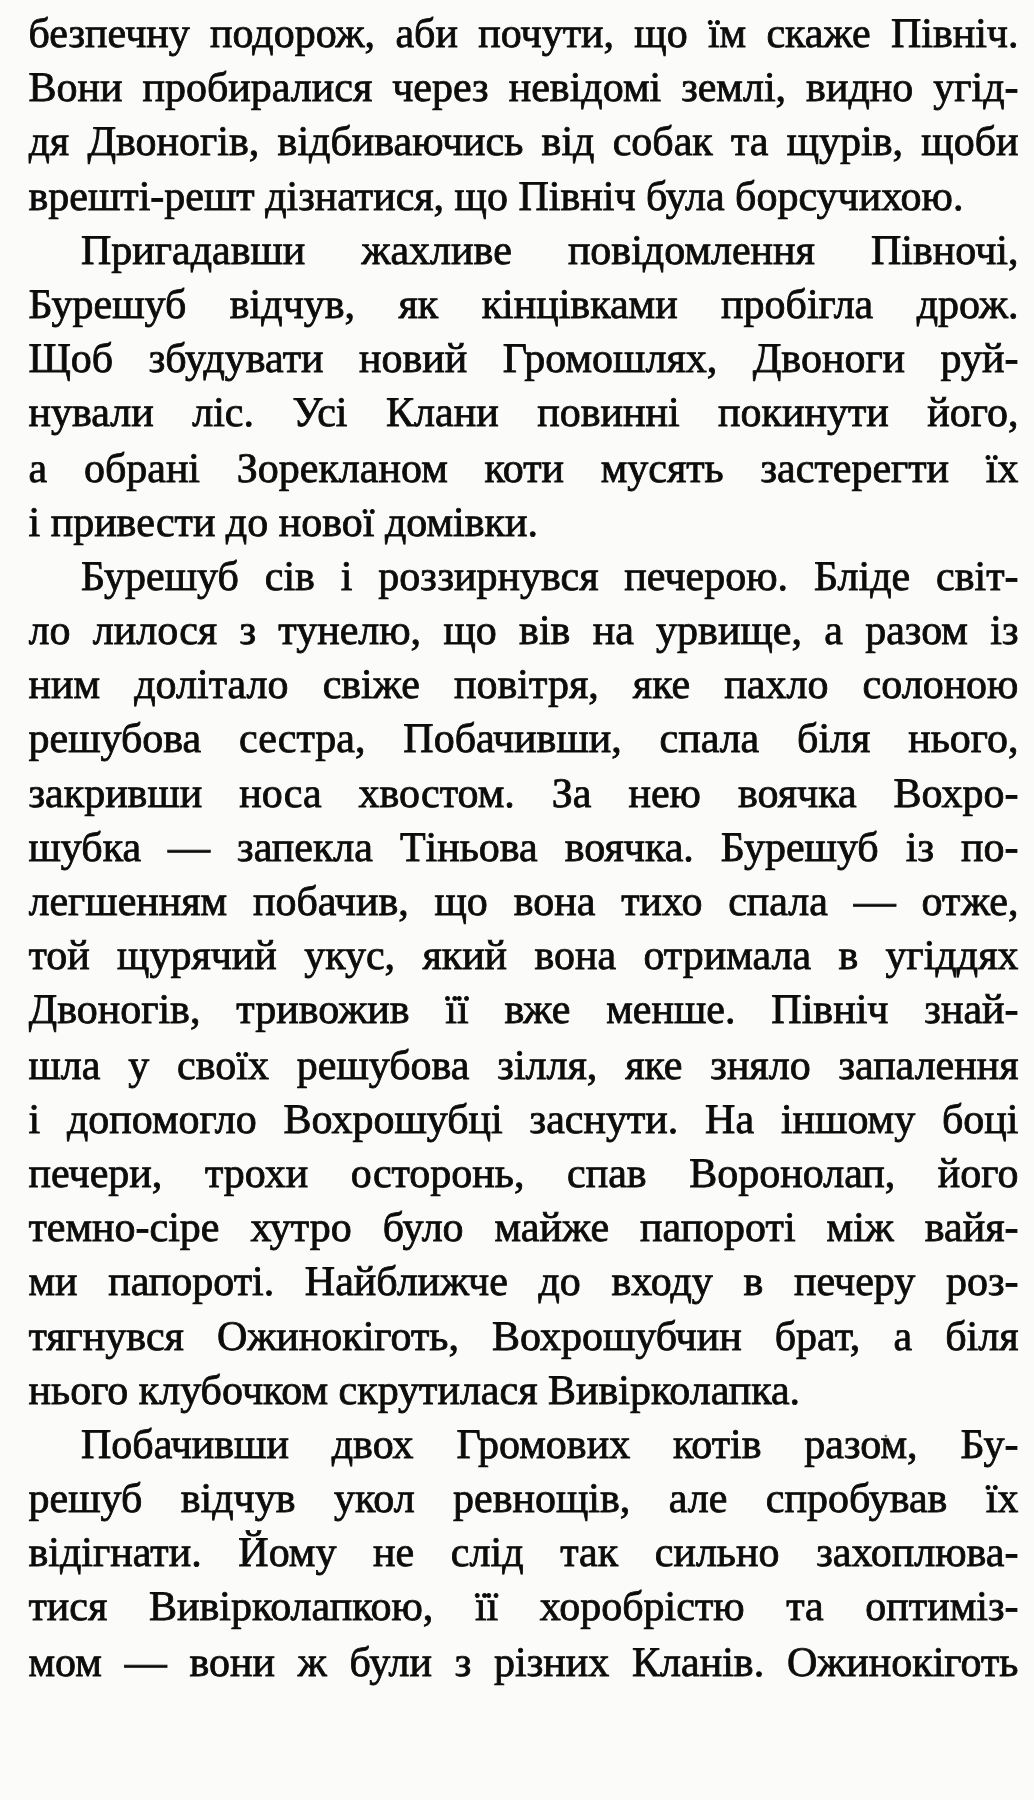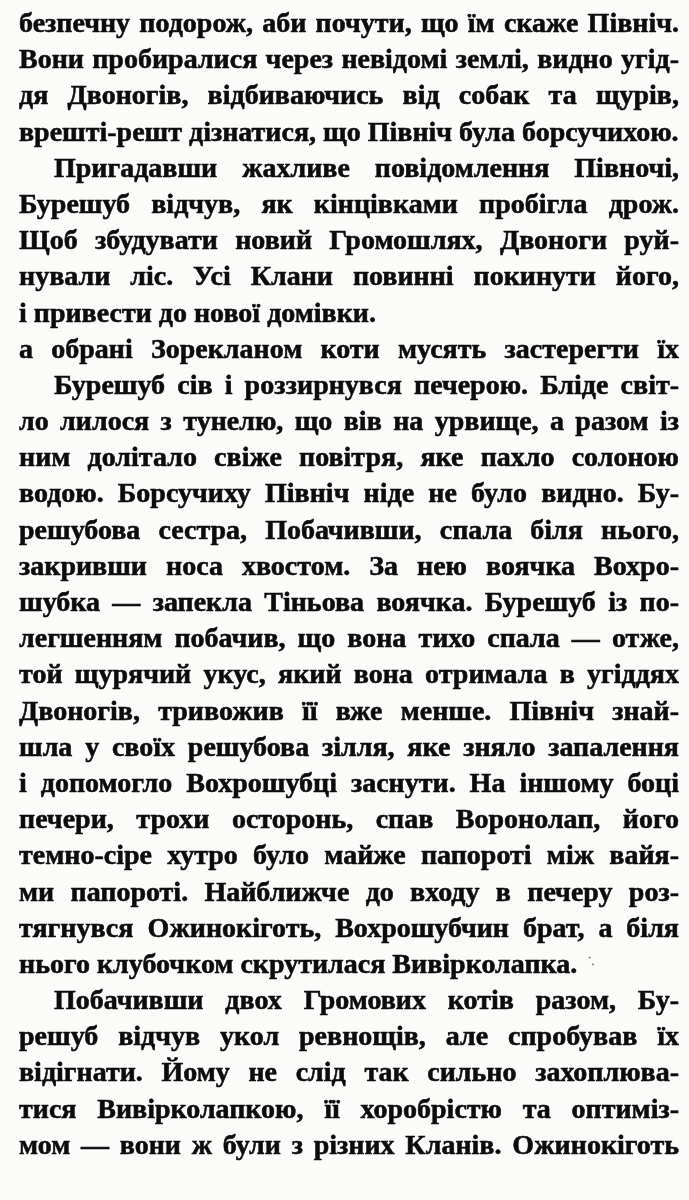--- a/index.html
+++ b/index.html
@@ -20,21 +20,20 @@
     line-height: 36.2px;
     padding: 5px 10px 0 19px;
     -webkit-text-stroke: 0.55px #0c0c0c;
   }
   .paragraph { margin: 0; padding: 0; }
   .line {
     height: 36.2px;
     overflow: hidden;
     text-align: justify;
     text-align-last: justify;
-    font-weight: bold;
   }
   .line.pend {
     text-align-last: left;
   }
   .line.ind {
     text-indent: 35px;
   }
   .scan-speck {
     position: absolute;
     left: 584px;
@@ -57,29 +56,28 @@
     <div class="line">Вони пробиралися через невідомі землі, видно угід-</div>
     <div class="line">дя Двоногів, відбиваючись від собак та щурів, щоби</div>
     <div class="line pend">врешті-решт дізнатися, що Північ була борсучихою.</div>
   </div>
 
   <div class="paragraph">
     <div class="line ind">Пригадавши жахливе повідомлення Півночі,</div>
     <div class="line">Бурешуб відчув, як кінцівками пробігла дрож.</div>
     <div class="line">Щоб збудувати новий Громошлях, Двоноги руй-</div>
     <div class="line">нували ліс. Усі Клани повинні покинути його,</div>
+    <div class="line">а обрані Зорекланом коти мусять застерегти їх</div>
     <div class="line pend">і привести до нової домівки.</div>
-    <div class="line">а обрані Зорекланом коти мусять застерегти їх</div>
   </div>
 
   <div class="paragraph">
     <div class="line ind">Бурешуб сів і роззирнувся печерою. Бліде світ-</div>
     <div class="line">ло лилося з тунелю, що вів на урвище, а разом із</div>
     <div class="line">ним долітало свіже повітря, яке пахло солоною</div>
-    <div class="line">водою. Борсучиху Північ ніде не було видно. Бу-</div>
     <div class="line">решубова сестра, Побачивши, спала біля нього,</div>
     <div class="line">закривши носа хвостом. За нею воячка Вохро-</div>
     <div class="line">шубка — запекла Тіньова воячка. Бурешуб із по-</div>
     <div class="line">легшенням побачив, що вона тихо спала — отже,</div>
     <div class="line">той щурячий укус, який вона отримала в угіддях</div>
     <div class="line">Двоногів, тривожив її вже менше. Північ знай-</div>
     <div class="line">шла у своїх решубова зілля, яке зняло запалення</div>
     <div class="line">і допомогло Вохрошубці заснути. На іншому боці</div>
     <div class="line">печери, трохи осторонь, спав Воронолап, його</div>
     <div class="line">темно-сіре хутро було майже папороті між вайя-</div>

